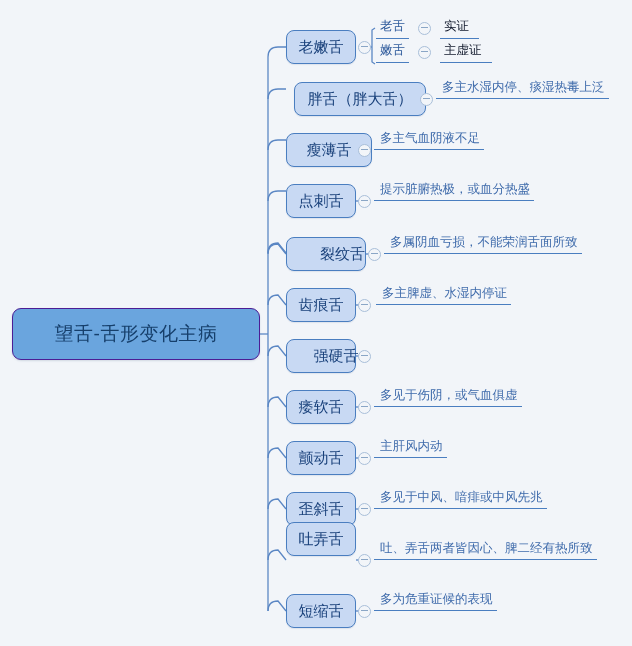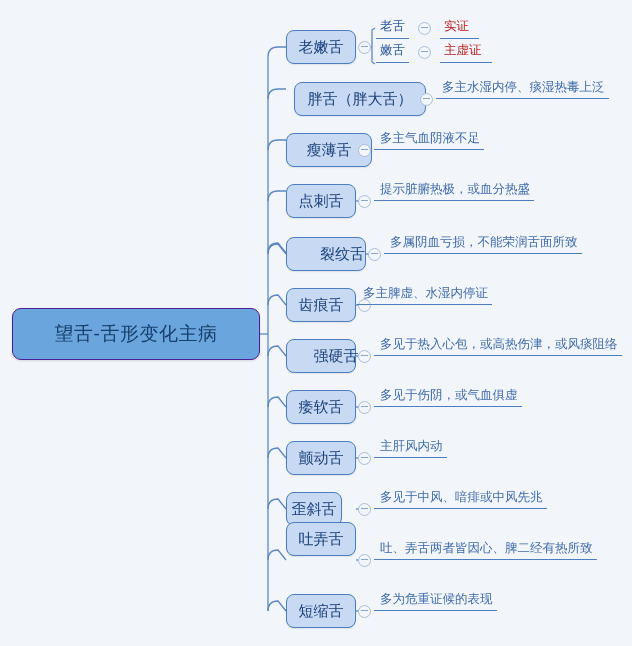--- a/index.html
+++ b/index.html
@@ -65,21 +65,21 @@
     position:absolute;
     display:flex;
     align-items:center;
     white-space:nowrap;
     font-size:12.5px;
     color:#2f5b9c;
   }
   .sub-row .sub-value{
     padding:0 10px 3px 4px;
     border-bottom:1.4px solid #4a7ec0;
-    color:#b91c1c;
+    color:#0f172a;
   }
   .sub-row .sub-label-u{
     padding:0 4px 3px 4px;
     border-bottom:1.4px solid #4a7ec0;
   }
 
   
   .toggle{
     display:inline-block;
     width:11px;height:11px;
@@ -188,41 +188,40 @@
   <div class="branch-node" style="left:286px;top:237px;width:80px;padding-left:44px;">
     <span>裂纹舌</span>
   </div>
   <span class="toggle abs" style="left:368px;top:248px;"></span>
   <div class="leaf" style="left:384px;top:234px;">多属阴血亏损，不能荣润舌面所致</div>
 
   <div class="branch-node" style="left:286px;top:288px;width:70px;">
     <span>齿痕舌</span>
   </div>
   <span class="toggle abs" style="left:358px;top:299px;"></span>
-  <div class="leaf" style="left:357px;top:285px;">多主脾虚、水湿内停证</div>
+  <div class="leaf" style="left:376px;top:285px;">多主脾虚、水湿内停证</div>
 
   <div class="branch-node" style="left:286px;top:339px;width:70px;padding-left:41px;">
     <span>强硬舌</span>
   </div>
   <span class="toggle abs" style="left:358px;top:350px;"></span>
-  <div class="leaf" style="left:374px;top:336px;">多见于热入心包，或高热伤津，或风痰阻络</div>
 
   <div class="branch-node" style="left:286px;top:390px;width:70px;">
     <span>痿软舌</span>
   </div>
   <span class="toggle abs" style="left:358px;top:401px;"></span>
   <div class="leaf" style="left:374px;top:387px;">多见于伤阴，或气血俱虚</div>
 
   <div class="branch-node" style="left:286px;top:441px;width:70px;">
     <span>颤动舌</span>
   </div>
   <span class="toggle abs" style="left:358px;top:452px;"></span>
   <div class="leaf" style="left:374px;top:438px;">主肝风内动</div>
 
-  <div class="branch-node" style="left:286px;top:492px;width:56px;">
+  <div class="branch-node" style="left:286px;top:492px;width:70px;">
     <span>歪斜舌</span>
   </div>
   <span class="toggle abs" style="left:358px;top:503px;"></span>
   <div class="leaf" style="left:374px;top:489px;">多见于中风、喑痱或中风先兆</div>
 
   <div class="branch-node" style="left:286px;top:522px;width:70px;">
     <span>吐弄舌</span>
   </div>
   <span class="toggle abs" style="left:358px;top:554px;"></span>
   <div class="leaf" style="left:374px;top:540px;">吐、弄舌两者皆因心、脾二经有热所致</div>

